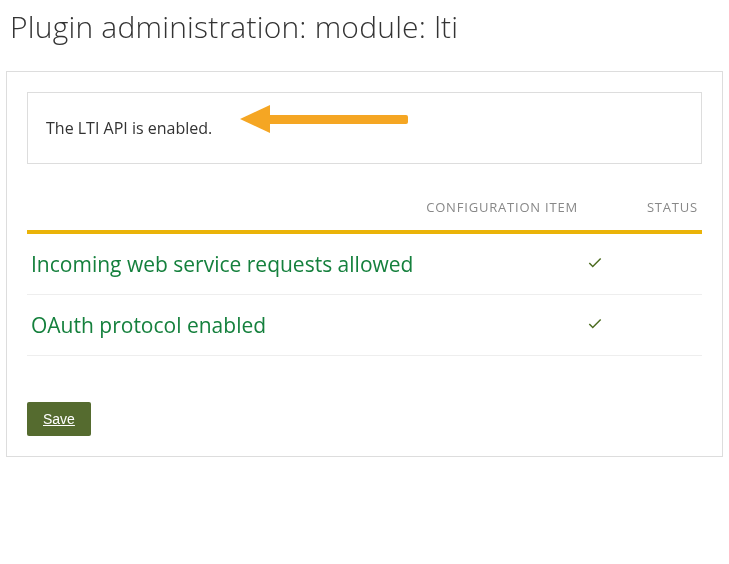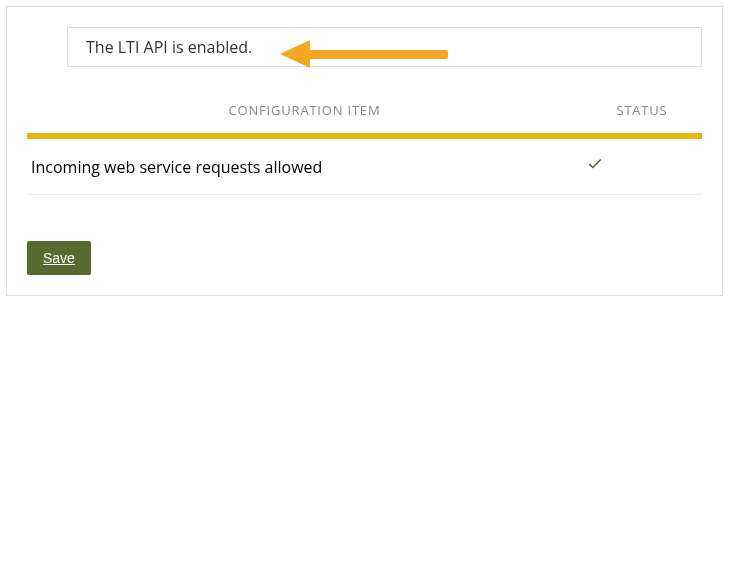--- a/index.html
+++ b/index.html
@@ -21,54 +21,53 @@
     margin: 0 0 24px 4px;
     letter-spacing: 0.2px;
   }
   .panel {
     border: 1px solid #ddd;
     padding: 20px;
     position: relative;
   }
   .alert-box {
     border: 1px solid #ddd;
-    padding: 8px 18px;
+    padding: 24px 18px;
     font-size: 16px;
     color: #333;
     margin-bottom: 26px;
     position: relative;
-    margin-left: 40px;
   }
   .arrow-wrap {
     position: absolute;
     left: 212px;
     top: 8px;
     pointer-events: none;
   }
   table.config {
     width: 100%;
     border-collapse: collapse;
   }
   table.config th {
-    text-align: center;
+    text-align: right;
     font-weight: 400;
     font-size: 13px;
     color: #888;
     letter-spacing: 0.8px;
     padding: 8px 4px 14px 4px;
-    border-bottom: 6px solid #eab308;
+    border-bottom: 4px solid #eab308;
   }
   table.config th.status-col {
     width: 120px;
   }
   table.config td {
     padding: 16px 4px;
     border-bottom: 1px solid #eee;
-    font-size: 16px;
-    color: #000000;
+    font-size: 21px;
+    color: #15803d;
     vertical-align: middle;
   }
   .check-icon {
     display: inline-block;
   }
   .check-icon svg {
     width: 18px;
     height: 18px;
     display: block;
   }
@@ -100,20 +99,21 @@
   .btn-save { background:#547326; }
   .btn-save { background:#556b2a; }
   .btn-save {
     background: #556b2f;
   }
 </style>
 </head>
 <body>
 
 <div class="page">
+  <h1 class="page-title">Plugin administration: module: lti</h1>
 
   <div class="panel">
 
     <div class="alert-box">
       <span>The LTI API is enabled.</span>
       <div class="arrow-wrap">
         <svg width="170" height="36" viewBox="0 0 170 36">
           <g fill="#f5a623">
             <rect x="24" y="14" width="144" height="9" rx="2"></rect>
             <polygon points="0,18 30,4 30,32"></polygon>
@@ -133,20 +133,30 @@
         <tr>
           <td>Incoming web service requests allowed</td>
           <td>
             <span class="check-icon">
               <svg viewBox="0 0 24 24">
                   <path fill="#4b6b1f" d="M20.285 6.709l-11.29 11.29-5.28-5.28 1.41-1.41 3.87 3.87 9.88-9.88z"></path>
                 </svg>
             </span>
           </td>
         </tr>
+        <tr>
+          <td>OAuth protocol enabled</td>
+          <td>
+            <span class="check-icon">
+              <svg viewBox="0 0 24 24">
+                  <path fill="#4b6b1f" d="M20.285 6.709l-11.29 11.29-5.28-5.28 1.41-1.41 3.87 3.87 9.88-9.88z"></path>
+                </svg>
+            </span>
+          </td>
+        </tr>
       </tbody>
     </table>
 
     <div class="btn-row">
       <button class="btn-save">Save</button>
     </div>
 
   </div>
 </div>
 

